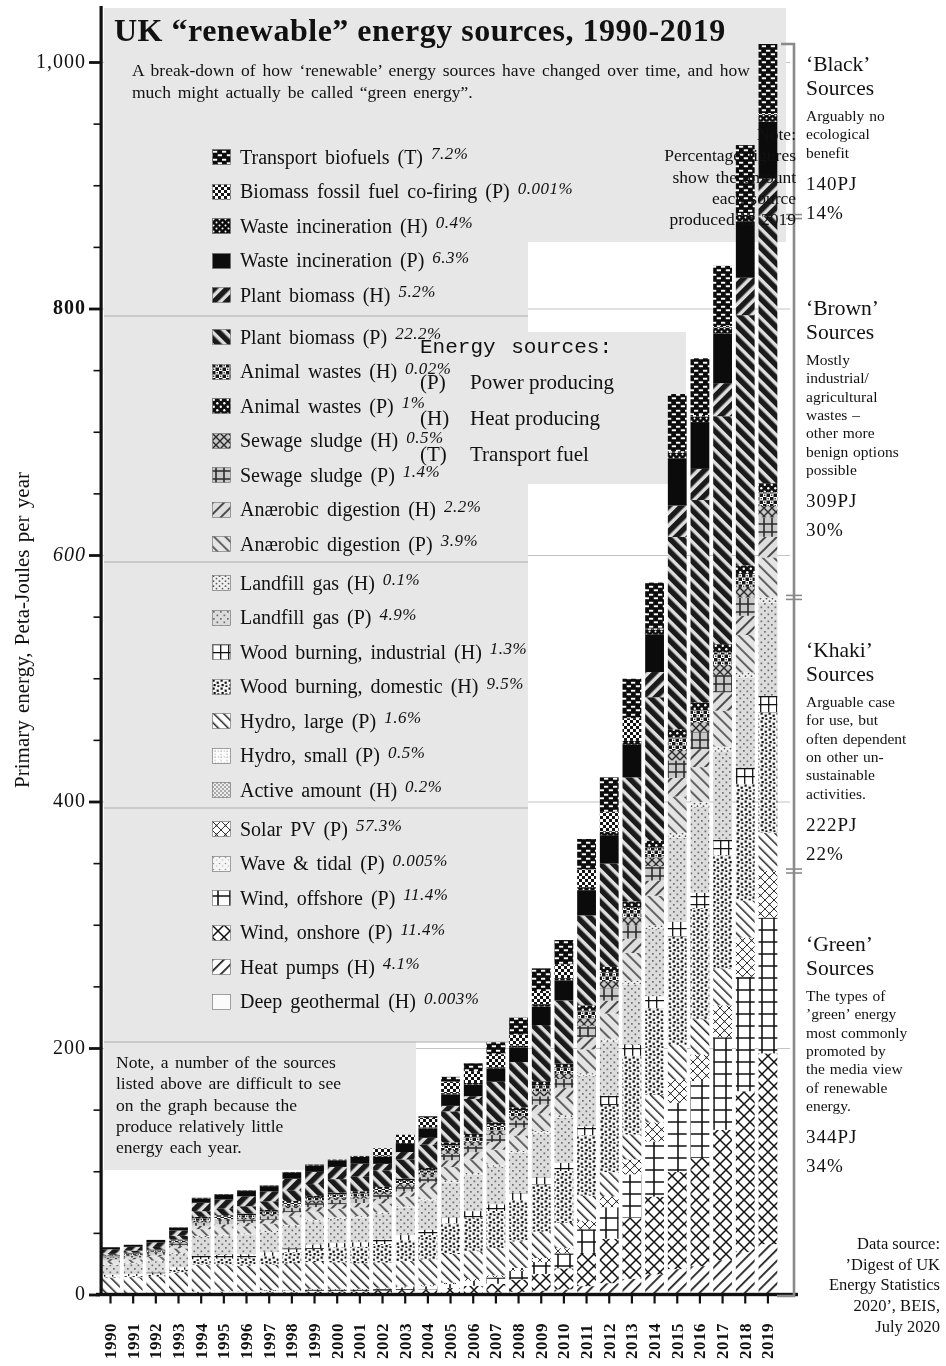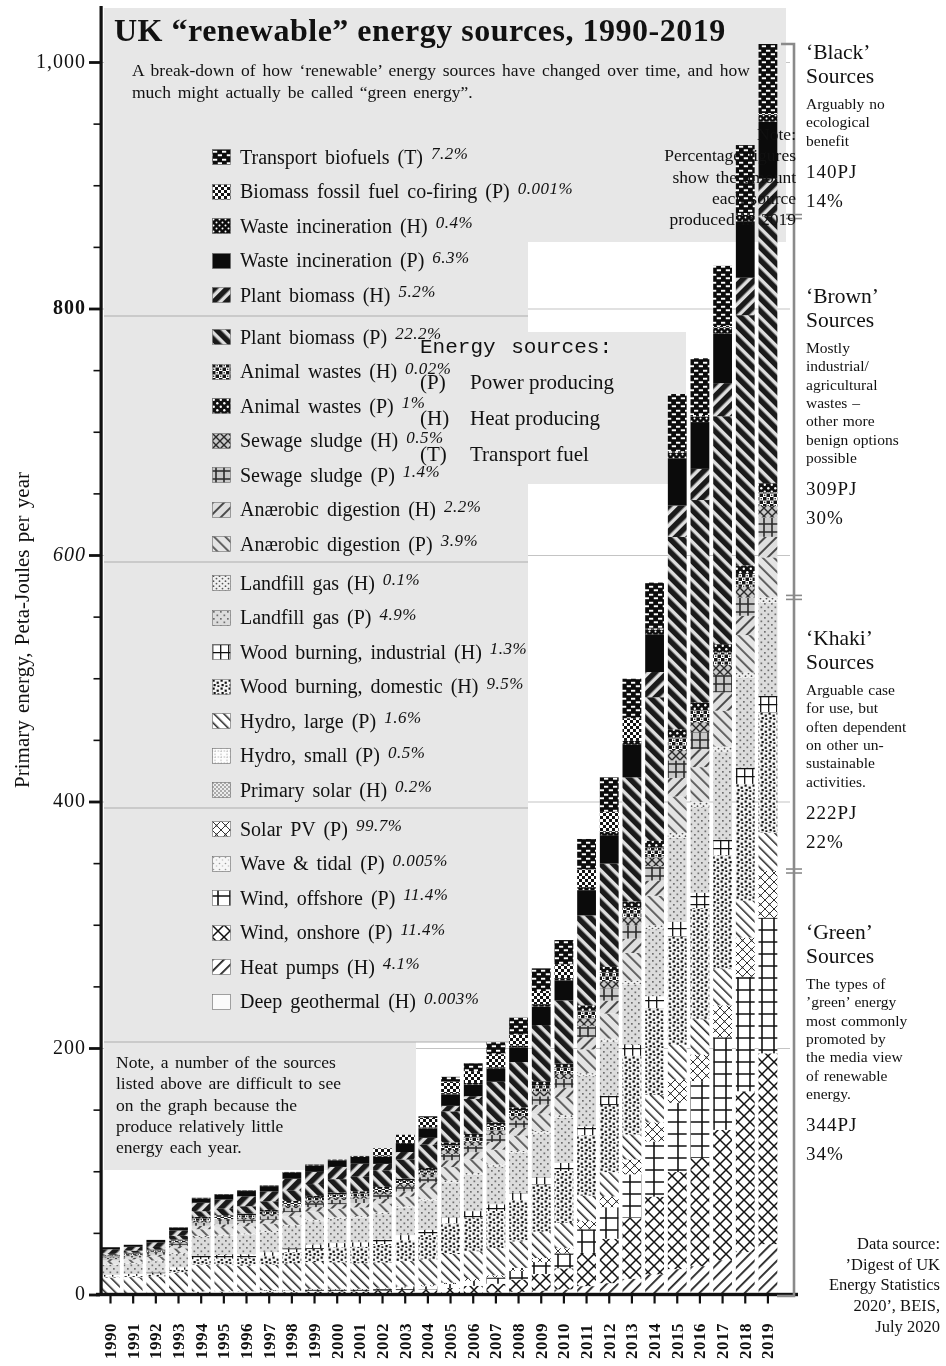--- a/index.html
+++ b/index.html
@@ -17,21 +17,21 @@
   .llabel{font-size:20px;word-spacing:3px;white-space:nowrap;}
   .lpct{font-size:17px;margin-left:8px;letter-spacing:.5px;transform:translateY(-3px);white-space:nowrap;font-style:italic;}
   #energy-key{left:420px;top:336px;width:260px;}
   #energy-key .ek-head{font-size:21px;word-spacing:3px;font-family:Liberation Mono, monospace;}
   .ek-row{display:flex;margin-top:11px;font-size:21px;}
   .ek-code{width:50px;}
   #note-bottom{left:116px;top:1052px;width:296px;font-size:17.5px;line-height:1.22;white-space:pre-line;word-spacing:2px;}
   #y-axis-label{left:22px;top:630px;font-size:21px;white-space:nowrap;transform:translate(-50%,-50%) rotate(-90deg);word-spacing:2px;}
   .ytick{position:absolute;left:0;width:86px;text-align:right;font-size:20px;letter-spacing:1px;}
   .xtick{position:absolute;font-size:17px;font-weight:600;line-height:17px;white-space:nowrap;transform:rotate(-90deg);transform-origin:top left;letter-spacing:.5px;}
-  .ann{position:absolute;left:806px;width:140px;}
+  .ann{position:absolute;left:806px;width:140px;margin-top:12px;}
   .ann-title{font-size:21.5px;line-height:1.12;white-space:pre-line;}
   .ann-body{font-size:15.5px;line-height:1.18;margin-top:7px;white-space:pre-line;word-spacing:1px;}
   .ann-pj{font-size:19px;margin-top:11px;letter-spacing:1px;}
   .ann-pct{font-size:19px;margin-top:7px;letter-spacing:1px;}
   #ann-black{top:40px;}
   #ann-brown{top:284px;}
   #ann-khaki{top:626px;}
   #ann-green{top:920px;}
   #source{left:788px;top:1234px;width:152px;text-align:right;font-size:16.5px;line-height:1.25;white-space:pre-line;}
 </style>
@@ -1036,31 +1036,31 @@
           <svg width="19" height="16">
             <rect x="0.5" y="0.5" width="18" height="15" fill="url(#pat-hydroS)" stroke="#6a6a6a" stroke-width="0.6"></rect>
           </svg>
           <span class="llabel">Hydro, small (P)</span>
           <span class="lpct">0.5%</span>
         </div>
         <div class="lrow">
           <svg width="19" height="16">
             <rect x="0.5" y="0.5" width="18" height="15" fill="url(#pat-aSolar)" stroke="#6a6a6a" stroke-width="0.6"></rect>
           </svg>
-          <span class="llabel">Primary solar (H)</span>
+          <span class="llabel">Active amount (H)</span>
           <span class="lpct">0.2%</span>
         </div>
       </div>
       <div class="lgroup" style="top: 812px;">
         <div class="lrow">
           <svg width="19" height="16">
             <rect x="0.5" y="0.5" width="18" height="15" fill="url(#pat-solarPV)" stroke="#6a6a6a" stroke-width="0.6"></rect>
           </svg>
           <span class="llabel">Solar PV (P)</span>
-          <span class="lpct">99.7%</span>
+          <span class="lpct">57.3%</span>
         </div>
         <div class="lrow">
           <svg width="19" height="16">
             <rect x="0.5" y="0.5" width="18" height="15" fill="url(#pat-wave)" stroke="#6a6a6a" stroke-width="0.6"></rect>
           </svg>
           <span class="llabel">Wave &amp; tidal (P)</span>
           <span class="lpct">0.005%</span>
         </div>
         <div class="lrow">
           <svg width="19" height="16">

